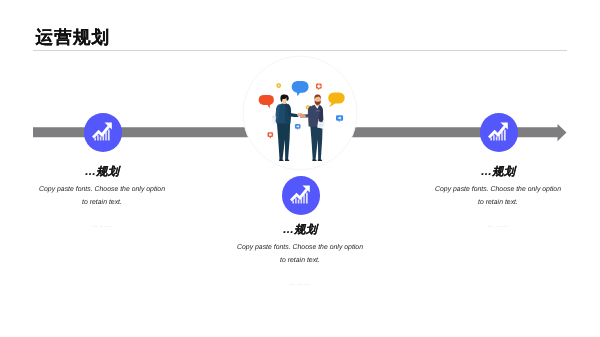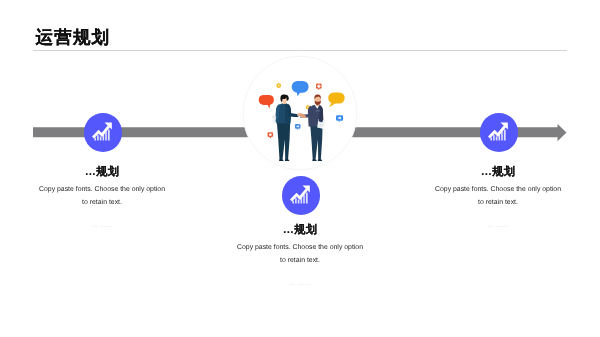--- a/index.html
+++ b/index.html
@@ -10,21 +10,21 @@
   .rule{position:absolute;left:33px;top:50px;width:534px;height:1px;background:#d4d4d4;}
 
   .arrow-wrap{position:absolute;left:0;top:0;width:600px;height:337px;}
 
   .node{position:absolute;width:38.5px;height:38.5px;border-radius:50%;background:#5457fb;}
   .node svg.gicon{position:absolute;left:0;top:0;}
   .n1{left:83.5px;top:113.3px;}
   .n2{left:281.6px;top:176.2px;}
   .n3{left:479.5px;top:113.3px;}
 
-  .block{position:absolute;text-align:center;}
+  .block{position:absolute;text-align:center;font-style:italic;}
   .b-head{font-size:11.2px;font-weight:bold;color:#151515;letter-spacing:0.3px;-webkit-text-stroke:0.12px #151515;}
   .b-body{font-size:6.9px;color:#1f1f1f;line-height:13.4px;margin-top:3px;}
   .b-dots{font-size:6.4px;color:#d9d9d9;letter-spacing:0px;margin-top:12px;-webkit-font-smoothing:none;}
 
   .blk1{left:12px;top:165px;width:180px;}
   .blk2{left:210px;top:223px;width:180px;}
   .blk3{left:408px;top:165px;width:180px;}
 
   .illus{position:absolute;left:241px;top:55px;width:118px;height:118px;overflow:visible;}
 </style>

